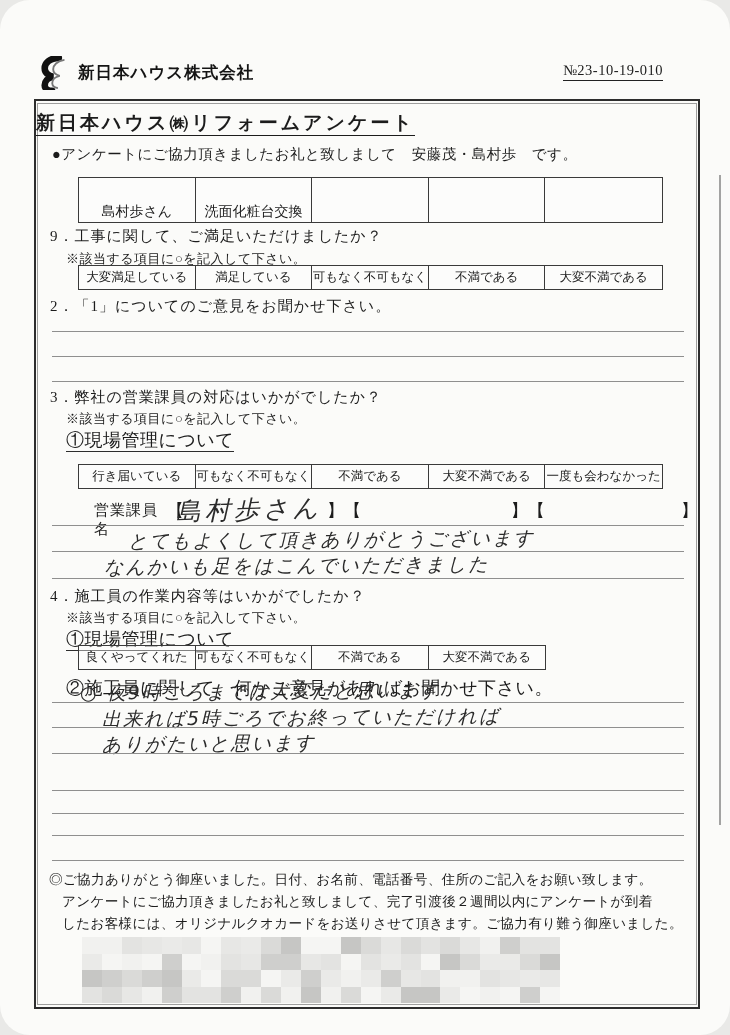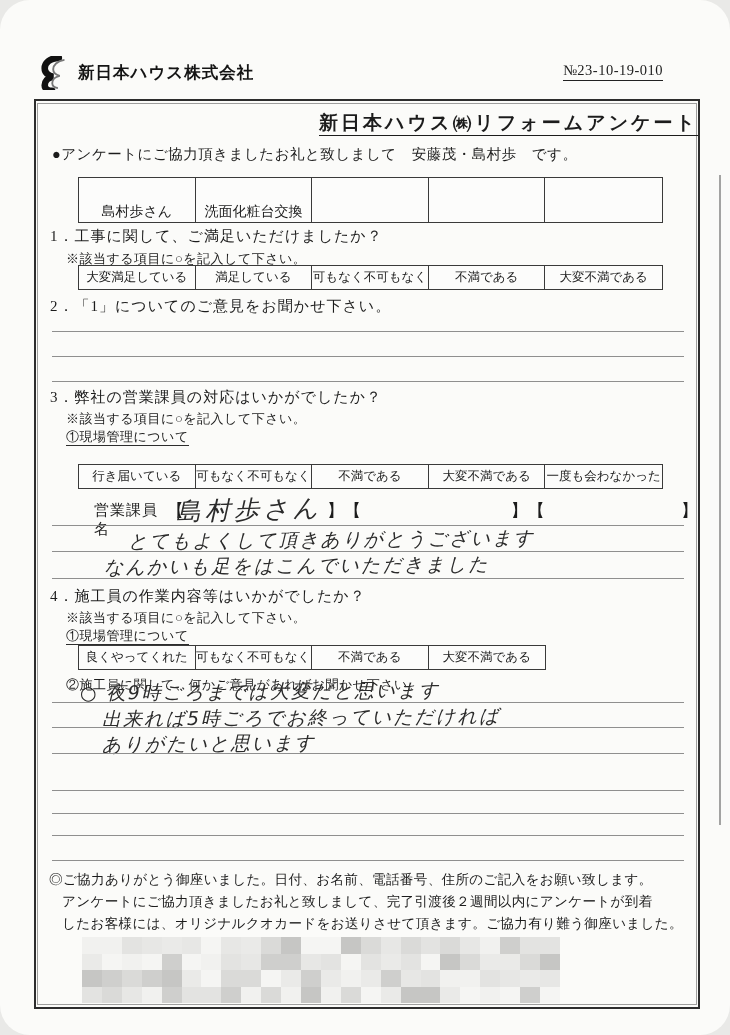--- a/index.html
+++ b/index.html
@@ -25,28 +25,28 @@
     position:absolute; left:34px; top:99px; width:666px; height:910px;
     border:2.5px solid #2d2d2d; background:transparent;
   }
   .form-box::before {
     content:""; position:absolute; left:1px; right:1px; top:2px; bottom:2px;
     border:1px solid rgba(45,45,45,.45); pointer-events:none;
   }
   .inner { position:absolute; left:0; top:0; width:100%; height:100%; }
   
   .title {
-    position:absolute; top:9px; left:0; width:100%; text-align:right;
+    position:absolute; top:9px; left:0; width:100%; text-align:left;
     font-size:19px; font-weight:600; letter-spacing:3px;
   }
   .title span { border-bottom:1.5px solid #1c1c1c; padding-bottom:2px; }
   .intro { position:absolute; top:44px; left:16px; font-size:14.5px; letter-spacing:0.5px; }
   .q-heading { position:absolute; left:14px; font-size:15px; letter-spacing:1px; }
   .q-note { position:absolute; left:30px; font-size:13px; letter-spacing:0.5px; }
-  .q-sub { position:absolute; left:30px; font-size:13px; letter-spacing:0.5px; }
+  .q-sub { position:absolute; left:30px; font-size:18px; letter-spacing:0.5px; }
   .q-sub .ul { border-bottom:1px solid #2d2d2d; padding-bottom:1px; }
   
   .cell-table {
     position:absolute; left:42px; display:flex;
     border:1.2px solid #3a3a3a; background:rgba(255,255,255,.4);
   }
   .cell-table .cell {
     border-right:1.2px solid #3a3a3a; display:flex; align-items:center;
     justify-content:center; font-size:12.5px; letter-spacing:0; position:relative;
     white-space:nowrap; overflow:visible;
@@ -112,21 +112,21 @@
       <div class="intro">●アンケートにご協力頂きましたお礼と致しまして　安藤茂・島村歩　です。</div>
 
       <div class="cell-table work-table">
         <div class="cell">島村歩さん</div>
         <div class="cell">洗面化粧台交換</div>
         <div class="cell"></div>
         <div class="cell"></div>
         <div class="cell"></div>
       </div>
 
-      <div class="q-heading" style="top:126px">1．工事に関して、ご満足いただけましたか？</div>
+      <div class="q-heading" style="top:126px">9．工事に関して、ご満足いただけましたか？</div>
       <div class="q-note" style="top:149px">※該当する項目に○を記入して下さい。</div>
       <div class="cell-table opt-table q1-table">
         <div class="cell">大変満足している</div>
         <div class="cell">満足している</div>
         <div class="cell">可もなく不可もなく</div>
         <div class="cell">不満である</div>
         <div class="cell">大変不満である</div>
       </div>
 
       <div class="q-heading" style="top:196px">2．「1」についてのご意見をお聞かせ下さい。</div>

